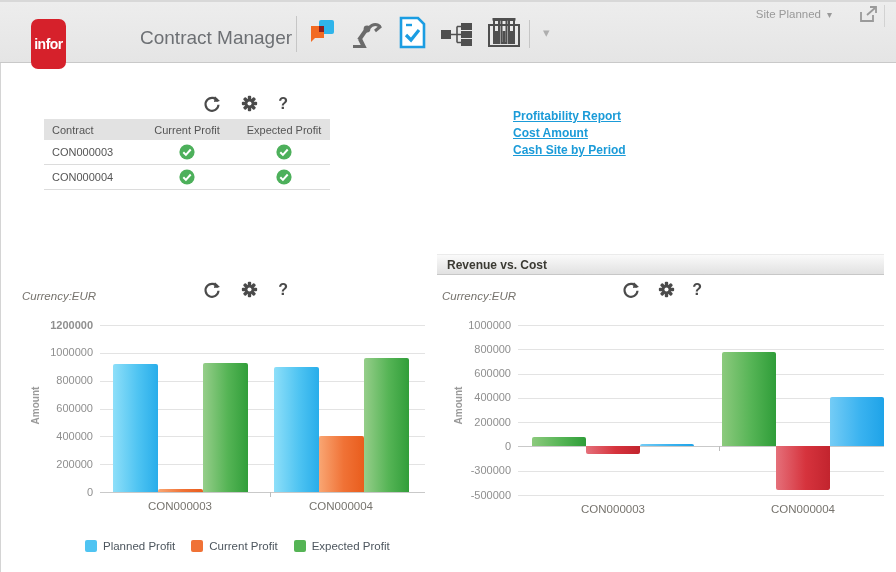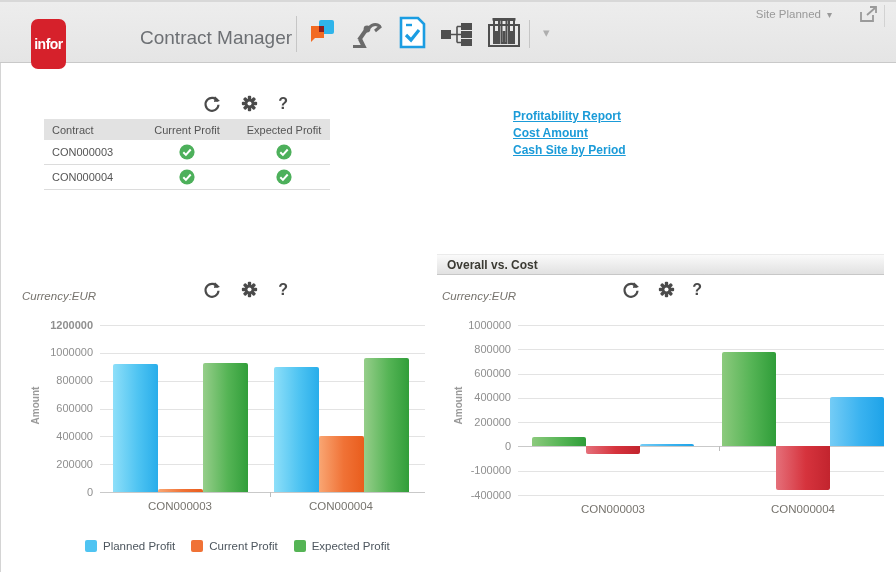--- a/index.html
+++ b/index.html
@@ -163,21 +163,21 @@
     <div class="share-icon">
       <svg width="19" height="17" viewBox="0 0 19 17">
         <path d="M2 6 v9 h12 v-6" fill="none" stroke="#9a9a9a" stroke-width="1.8"></path>
         <path d="M8 9 L16 2" stroke="#9a9a9a" stroke-width="1.8" fill="none"></path>
         <path d="M11 1 h6 v6" fill="none" stroke="#9a9a9a" stroke-width="1.8"></path>
       </svg>
     </div>
     <div class="hdr-divider-r"></div>
   </div>
 
-  <div class="panel-header" style="left:437px; top:254px; width:447px;">Overall vs. Cost</div>
+  <div class="panel-header" style="left:437px; top:254px; width:447px;">Revenue vs. Cost</div>
 
   <div class="wtoolbar" style="left:203px; top:94px; width:85px; height:19px;">
     <span class="wtool">
       <svg width="18" height="18" viewBox="0 0 20 20">
           <path d="M16.5 7.2 A7.2 7.2 0 1 0 17.2 10.8" fill="none" stroke="#4a4a4a" stroke-width="2.4"></path>
           <path d="M13.2 1.5 L18.8 6.6 L12.2 7.8 Z" fill="#4a4a4a"></path>
         </svg>
     </span>
     <span class="wtool">
       <svg width="17" height="17" viewBox="0 0 20 20">
@@ -335,23 +335,23 @@
       <div class="ytick" style="top: 17.7857px;">800000</div>
       <div class="gridline" style="top: 48.5714px;"></div>
       <div class="ytick" style="top: 42.0714px;">600000</div>
       <div class="gridline" style="top: 72.8571px;"></div>
       <div class="ytick" style="top: 66.3571px;">400000</div>
       <div class="gridline" style="top: 97.1429px;"></div>
       <div class="ytick" style="top: 90.6429px;">200000</div>
       <div class="gridline zero" style="top: 121.429px;"></div>
       <div class="ytick" style="top: 114.929px;">0</div>
       <div class="gridline" style="top: 145.714px;"></div>
-      <div class="ytick" style="top: 139.214px;">-100000</div>
+      <div class="ytick" style="top: 139.214px;">-300000</div>
       <div class="gridline" style="top: 170px;"></div>
-      <div class="ytick" style="top: 163.5px;">-400000</div>
+      <div class="ytick" style="top: 163.5px;">-500000</div>
       <div class="bar" style="left: 14px; width: 54px; height: 9.10714px; top: 112.321px; background: linear-gradient(90deg, rgb(140, 202, 125), rgb(85, 180, 85) 55%, rgb(47, 157, 57)); border-radius: 2px 2px 0px 0px;"></div>
       <div class="bar" style="left: 204px; width: 54px; height: 94.7143px; top: 26.7143px; background: linear-gradient(90deg, rgb(140, 202, 125), rgb(85, 180, 85) 55%, rgb(47, 157, 57)); border-radius: 2px 2px 0px 0px;"></div>
       <div class="bar" style="left: 68px; width: 54px; height: 7.28571px; top: 121.429px; background: linear-gradient(90deg, rgb(229, 112, 122), rgb(214, 51, 61) 55%, rgb(194, 36, 46)); border-radius: 0px 0px 2px 2px;"></div>
       <div class="bar" style="left: 258px; width: 54px; height: 43.7143px; top: 121.429px; background: linear-gradient(90deg, rgb(229, 112, 122), rgb(214, 51, 61) 55%, rgb(194, 36, 46)); border-radius: 0px 0px 2px 2px;"></div>
       <div class="bar" style="left: 122px; width: 54px; height: 2.42857px; top: 119px; background: linear-gradient(90deg, rgb(116, 204, 246), rgb(59, 179, 240) 55%, rgb(30, 163, 232)); border-radius: 2px 2px 0px 0px;"></div>
       <div class="bar" style="left: 312px; width: 54px; height: 49.7857px; top: 71.6429px; background: linear-gradient(90deg, rgb(116, 204, 246), rgb(59, 179, 240) 55%, rgb(30, 163, 232)); border-radius: 2px 2px 0px 0px;"></div>
       <div class="xcat" style="left: 35px; top: 178px;">CON000003</div>
       <div class="xcat" style="left: 225px; top: 178px;">CON000004</div>
       <div class="xtick" style="left: 200.8px; top: 121.429px;"></div>
     </div>

